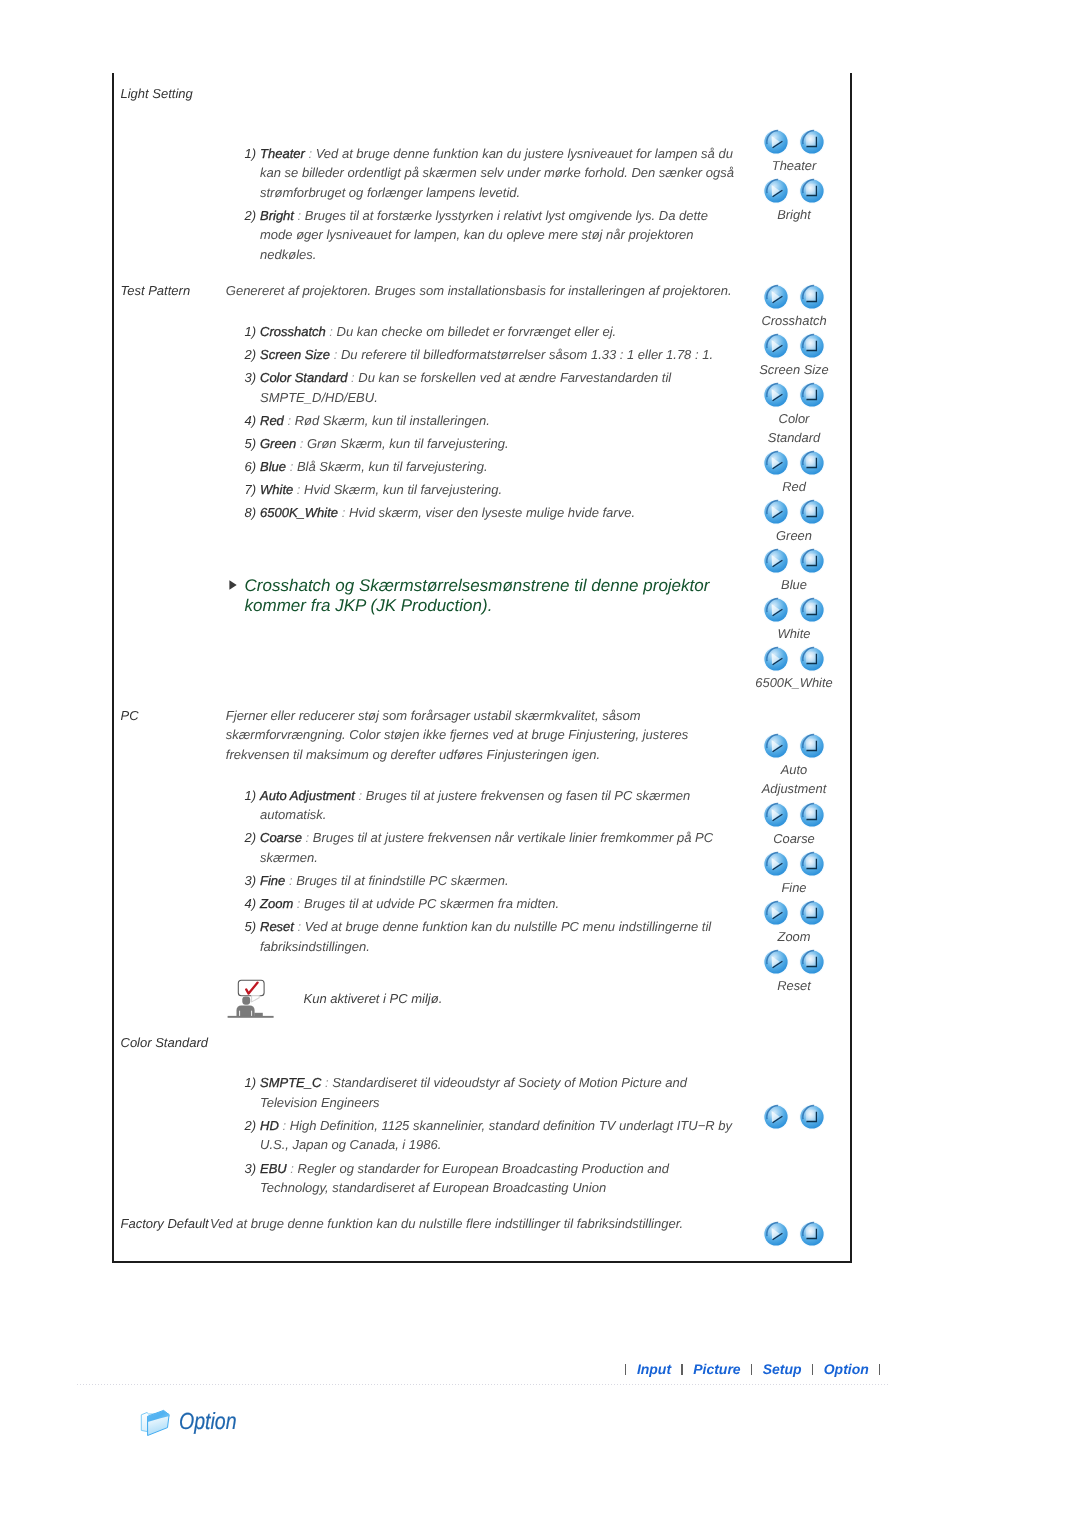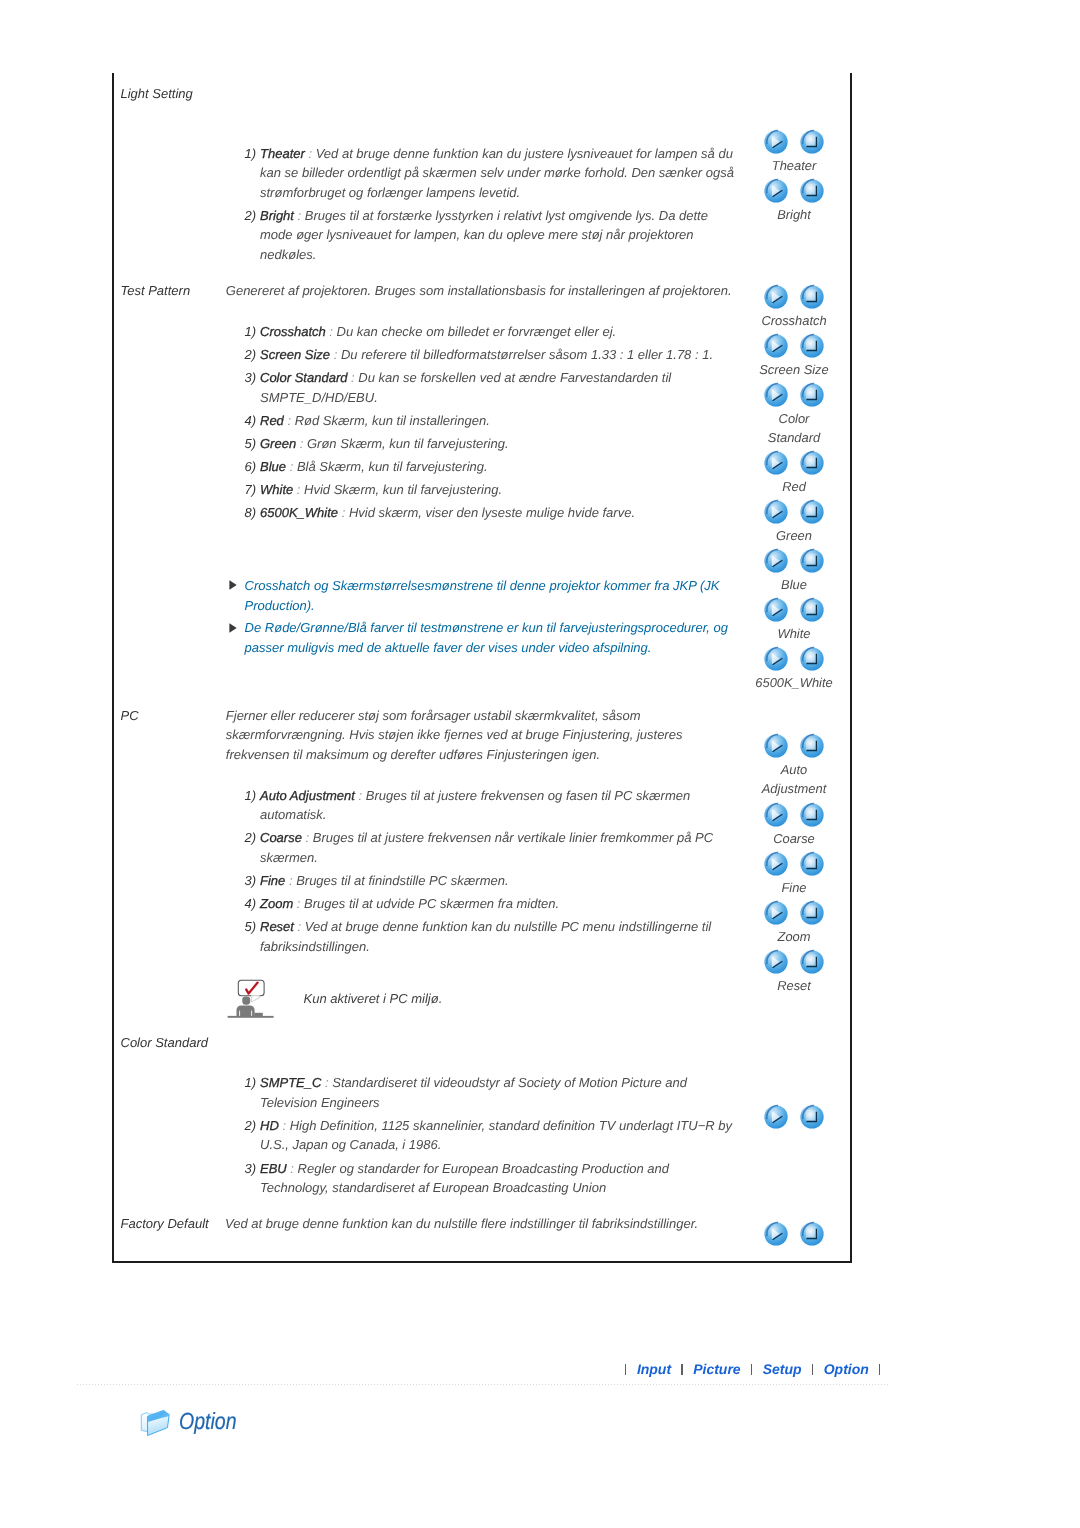--- a/index.html
+++ b/index.html
@@ -20,21 +20,21 @@
 
   .olist{position:absolute;}
   .oli{position:relative;padding-left:15.5px;font-size:13px;
        color:#4d4d4d;line-height:19.5px;}
   .oli+.oli{margin-top:3.6px;}
   .oli .mk{position:absolute;left:0;top:0;color:#333333;}
   .oli b{font-weight:normal;color:#2b2b2b;-webkit-text-stroke:0.28px currentColor;}
   .sep{color:#8a8a8a;}
 
   .blist{position:absolute;}
-  .bli{position:relative;padding-left:15.7px;font-size:13px;color:#0369a1;line-height:20.0px;}
+  .bli{position:relative;padding-left:15.7px;font-size:17px;color:#14532d;line-height:20.0px;}
   .bli+.bli{margin-top:2.8px;}
   .bli .tri{position:absolute;left:0;top:4.4px;width:8px;height:10px;}
   .bli .tri svg{display:block;}
 
   
   .iconcol{position:absolute;left:734px;top:0;width:120px;}
   .iconrow{position:absolute;left:0;width:120px;text-align:center;}
   .icons{height:28px;font-size:0;}
   .ic{display:inline-block;vertical-align:top;width:28px;height:28px;filter:blur(0.5px);}
   .ic+.ic{margin-left:8px;}
@@ -85,29 +85,24 @@
     <div class="oli"><span class="mk">7)</span><b>White</b><span class="sep"> : </span><span>Hvid Skærm, kun til farvejustering.</span></div>
     <div class="oli"><span class="mk">8)</span><b>6500K_White</b><span class="sep"> : </span><span>Hvid skærm, viser den lyseste mulige hvide farve.</span></div>
   </div>
 
   <div class="blist" style="left:228.9px;top:575.6px;width:505.7px">
     <div class="bli"><span class="tri">
           <svg width="8" height="10" viewBox="0 0 8 10">
             <path d="M0.4 0.25 L7.7 5.0 L0.4 9.75 Z" fill="#3a3a3a"></path>
           </svg>
         </span><span>Crosshatch og Skærmstørrelsesmønstrene til denne projektor kommer fra JKP (JK Production).</span></div>
-    <div class="bli"><span class="tri">
-          <svg width="8" height="10" viewBox="0 0 8 10">
-            <path d="M0.4 0.25 L7.7 5.0 L0.4 9.75 Z" fill="#3a3a3a"></path>
-          </svg>
-        </span><span>De Røde/Grønne/Blå farver til testmønstrene er kun til farvejusteringsprocedurer, og passer muligvis med de aktuelle faver der vises under video afspilning.</span></div>
   </div>
 
   <div class="term" style="left:120.5px;top:705.9px">PC</div>
-  <div class="desc" style="left:225.8px;top:705.9px;width:512px">Fjerner eller reducerer støj som forårsager ustabil skærmkvalitet, såsom skærmforvrængning. Hvis støjen ikke fjernes ved at bruge Finjustering, justeres frekvensen til maksimum og derefter udføres Finjusteringen igen.</div>
+  <div class="desc" style="left:225.8px;top:705.9px;width:512px">Fjerner eller reducerer støj som forårsager ustabil skærmkvalitet, såsom skærmforvrængning. Color støjen ikke fjernes ved at bruge Finjustering, justeres frekvensen til maksimum og derefter udføres Finjusteringen igen.</div>
 
   <div class="olist" style="left:244.5px;top:785.65px;width:493.5px">
     <div class="oli"><span class="mk">1)</span><b>Auto Adjustment</b><span class="sep"> : </span><span>Bruges til at justere frekvensen og fasen til PC skærmen automatisk.</span></div>
     <div class="oli"><span class="mk">2)</span><b>Coarse</b><span class="sep"> : </span><span>Bruges til at justere frekvensen når vertikale linier fremkommer på PC skærmen.</span></div>
     <div class="oli"><span class="mk">3)</span><b>Fine</b><span class="sep"> : </span><span>Bruges til at finindstille PC skærmen.</span></div>
     <div class="oli"><span class="mk">4)</span><b>Zoom</b><span class="sep"> : </span><span>Bruges til at udvide PC skærmen fra midten.</span></div>
     <div class="oli"><span class="mk">5)</span><b>Reset</b><span class="sep"> : </span><span>Ved at bruge denne funktion kan du nulstille PC menu indstillingerne til fabriksindstillingen.</span></div>
   </div>
 
   <div class="note" style="left:226.5px;top:976px">
@@ -134,21 +129,21 @@
 
   <div class="term" style="left:120.5px;top:1032.7px">Color Standard</div>
 
   <div class="olist" style="left:244.5px;top:1073.35px;width:493.5px">
     <div class="oli"><span class="mk">1)</span><b>SMPTE_C</b><span class="sep"> : </span><span>Standardiseret til videoudstyr af Society of Motion Picture and Television Engineers</span></div>
     <div class="oli"><span class="mk">2)</span><b>HD</b><span class="sep"> : </span><span>High Definition, 1125 skannelinier, standard definition TV underlagt ITU−R by U.S., Japan og Canada, i 1986.</span></div>
     <div class="oli"><span class="mk">3)</span><b>EBU</b><span class="sep"> : </span><span>Regler og standarder for European Broadcasting Production and Technology, standardiseret af European Broadcasting Union</span></div>
   </div>
 
   <div class="term" style="left:120.5px;top:1214.1px">Factory Default</div>
-  <div class="desc" style="left:225px;top:1214.1px;width:512px">Ved at bruge denne funktion kan du nulstille flere indstillinger til fabriksindstillinger.</div>
+  <div class="desc" style="left:210px;top:1214.1px;width:512px">Ved at bruge denne funktion kan du nulstille flere indstillinger til fabriksindstillinger.</div>
 
   <div class="nav" style="left:614.8px;top:1360.4px">
     <span class="bar">|</span><a href="#">Input</a><span class="bar">|</span><a href="#">Picture</a><span class="bar">|</span><a href="#">Setup</a><span class="bar">|</span><a href="#">Option</a><span class="bar">|</span>
   </div>
   <div class="dotline" style="left:77px;top:1384px;width:813px"></div>
 
   <svg class="folder" style="left:139px;top:1406px" width="36" height="34" viewBox="0 0 36 34">
     <defs>
       <linearGradient id="fFront" x1="0.1" y1="0" x2="0.35" y2="1">
         <stop offset="0%" stop-color="#ffffff"></stop>

